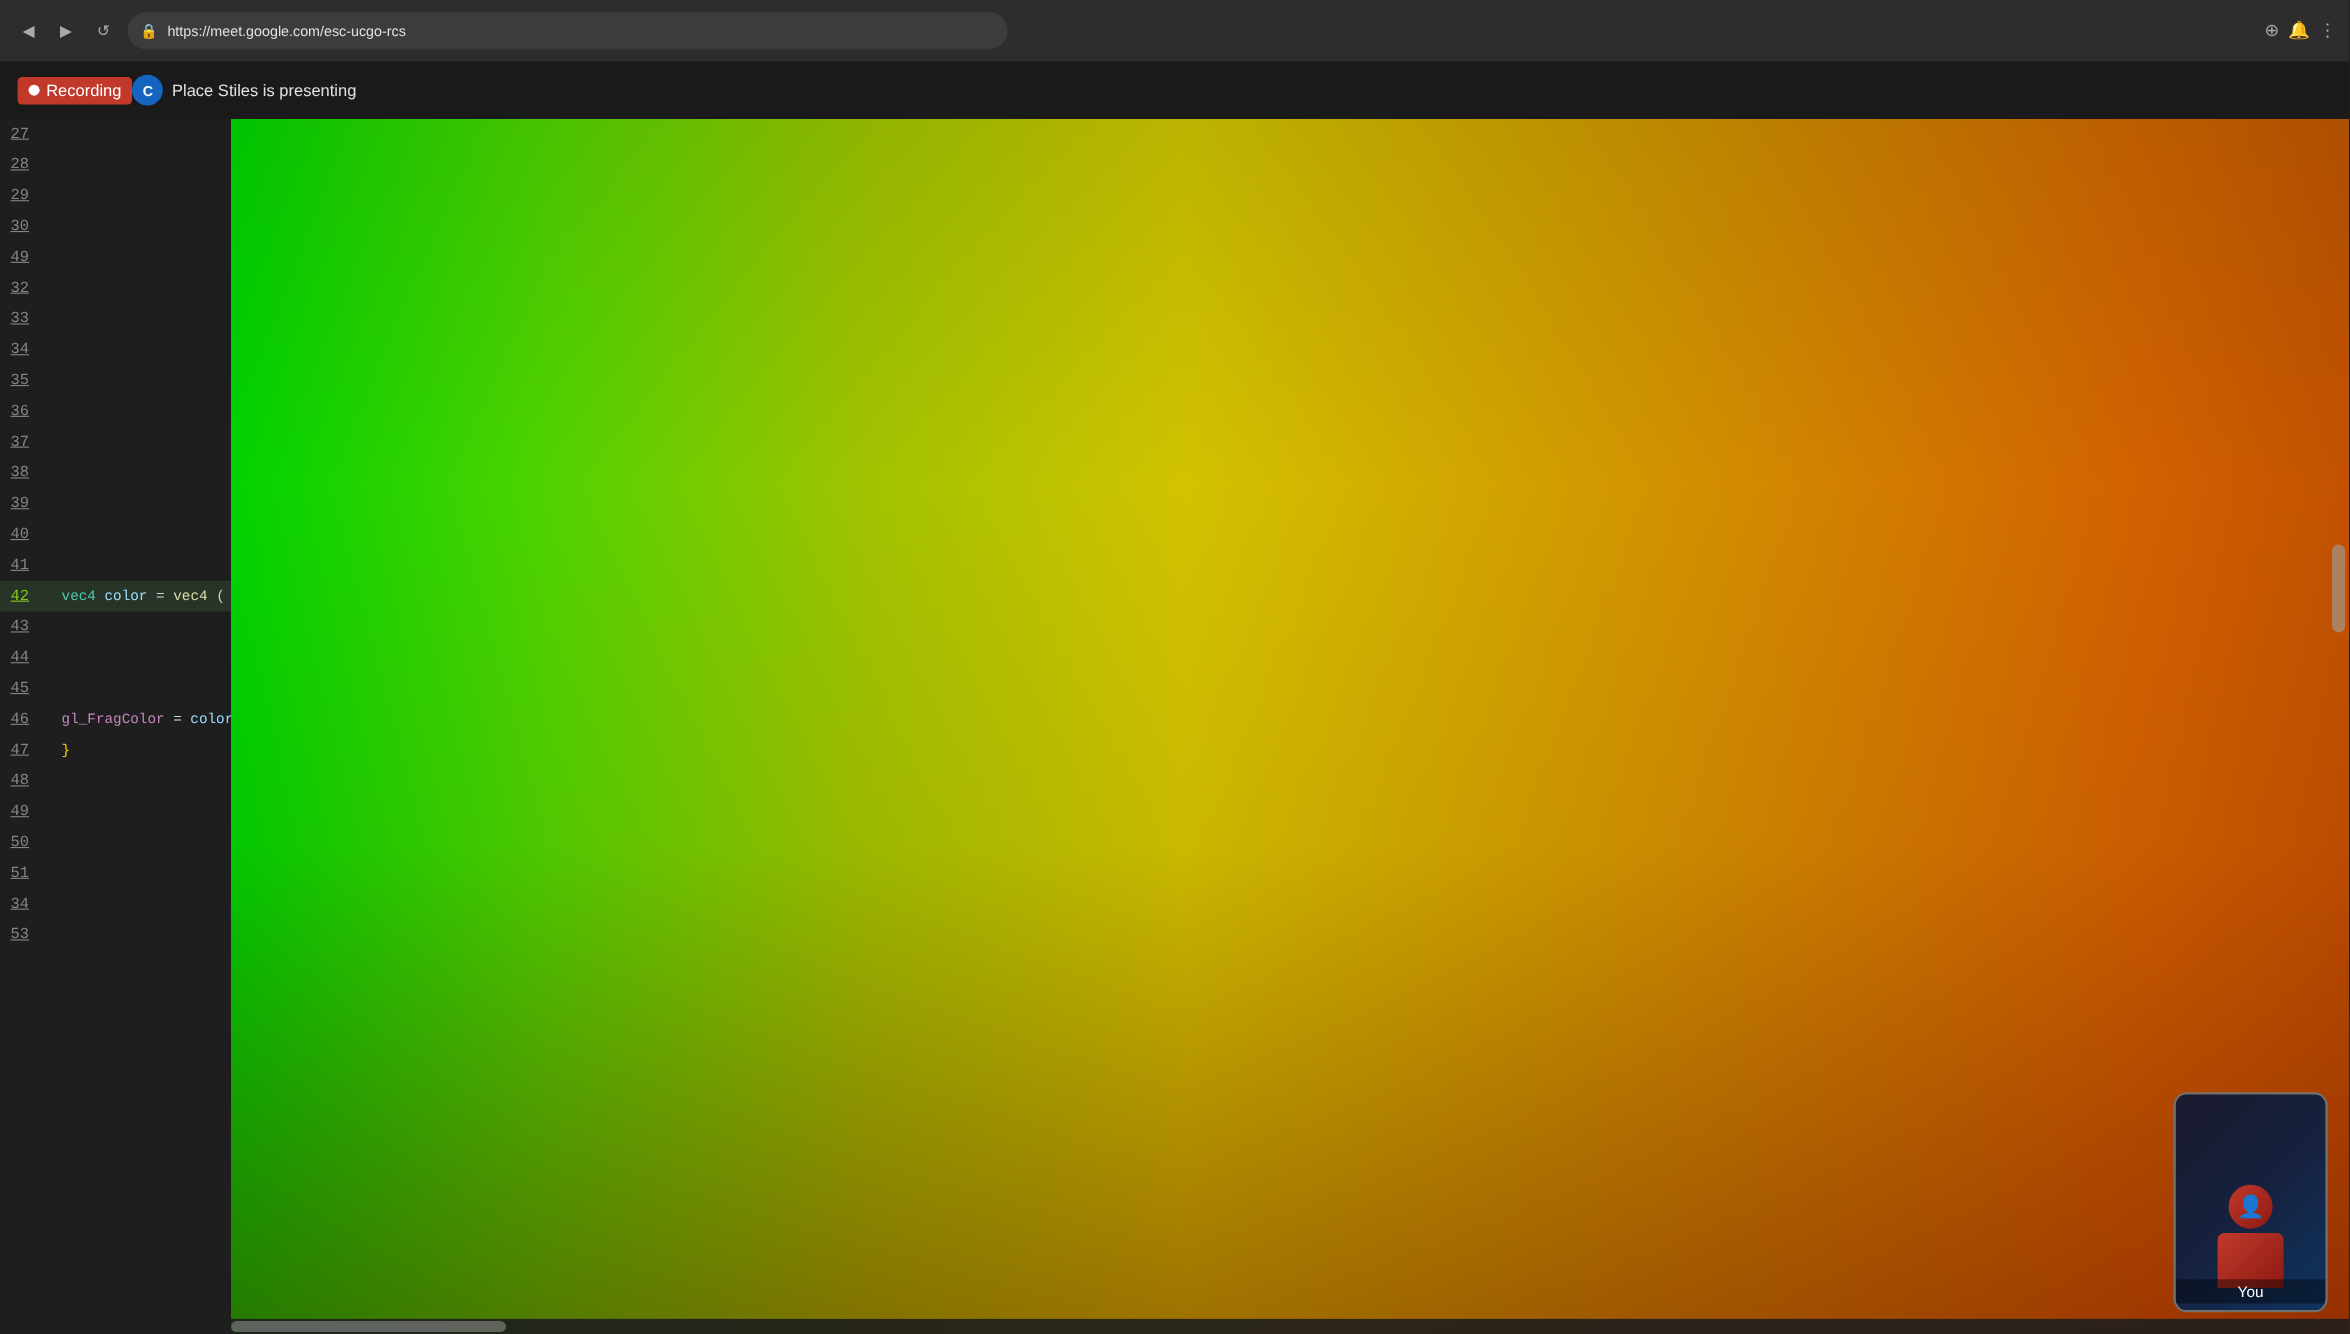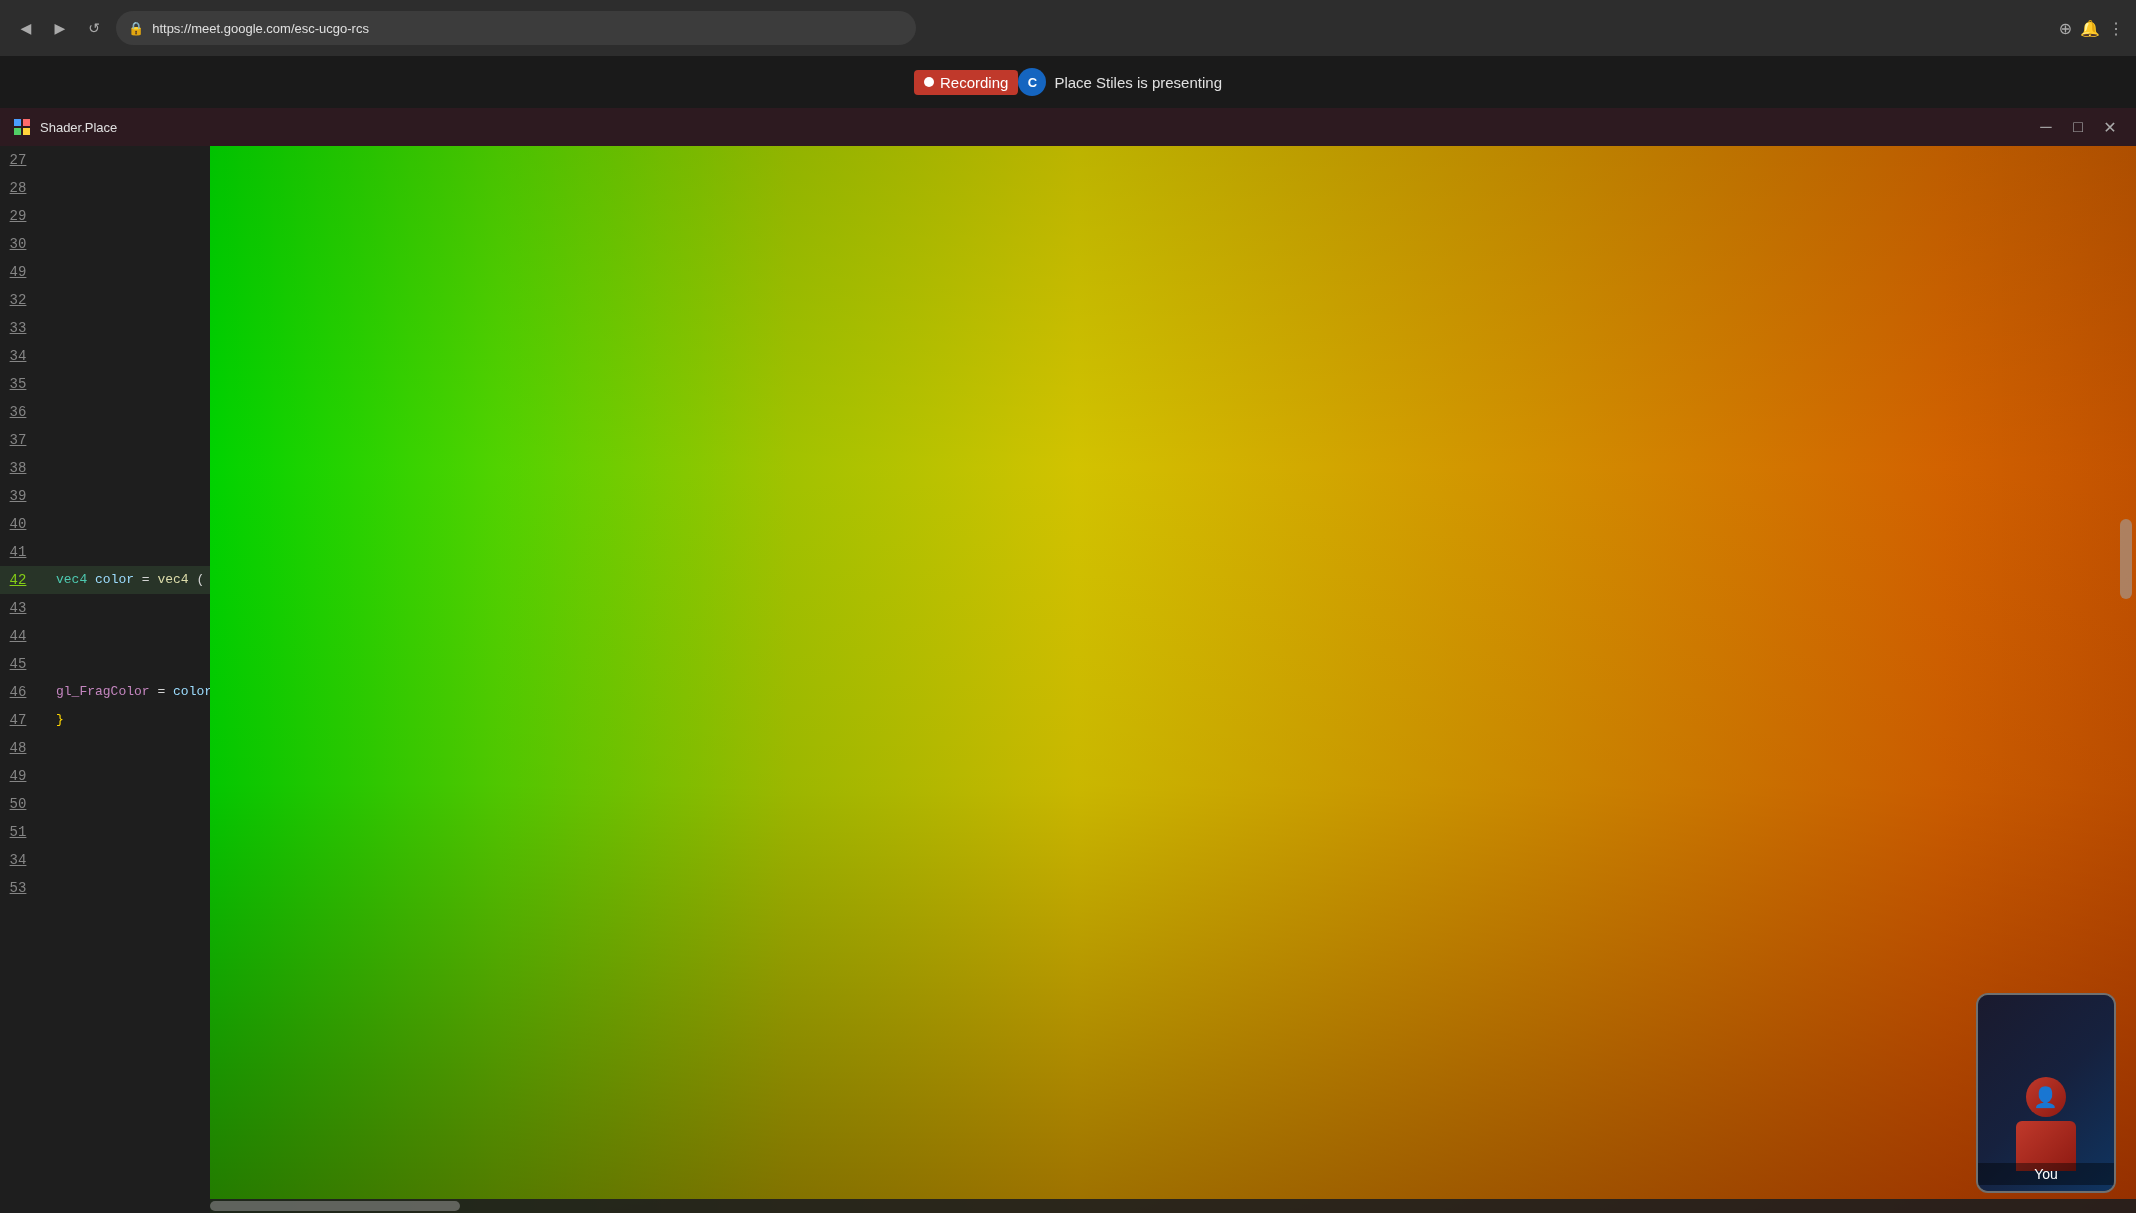--- a/index.html
+++ b/index.html
@@ -71,21 +71,20 @@
     .meet-bar {
       width: 100%;
       height: 52px;
       background: #1a1a1a;
       display: flex;
       align-items: center;
       padding: 0 16px;
       gap: 0;
       position: relative;
       z-index: 100;
-      justify-content: center;
     }
     .recording-badge {
       display: flex;
       align-items: center;
       gap: 6px;
       background: #c0392b;
       border-radius: 4px;
       padding: 4px 10px;
       color: white;
       font-size: 15px;
@@ -295,36 +294,20 @@
     <div class="presenter-avatar">
       <span>C</span>
     </div>
     <span>Place Stiles is presenting</span>
   </div>
 </div>
 
 <div class="main-content">
   <div class="app-window">
 
-    <div class="app-titlebar">
-      <div class="app-icon" style="background:none; display:flex; align-items:center;">
-        <svg width="20" height="20" viewBox="0 0 20 20">
-          <rect x="2" y="2" width="7" height="7" fill="#4a9eff"></rect>
-          <rect x="11" y="2" width="7" height="7" fill="#ff6b6b"></rect>
-          <rect x="2" y="11" width="7" height="7" fill="#51cf66"></rect>
-          <rect x="11" y="11" width="7" height="7" fill="#ffd43b"></rect>
-        </svg>
-      </div>
-      <span class="app-title">Shader.Place</span>
-      <div class="window-controls">
-        <div class="wc-btn">─</div>
-        <div class="wc-btn">□</div>
-        <div class="wc-btn wc-close">✕</div>
-      </div>
-    </div>
 
     <div class="editor-area">
 
       <div class="code-panel">
 
         <div class="code-line">
           <span class="line-number">27</span>
           <span class="line-content"></span>
         </div>
 

